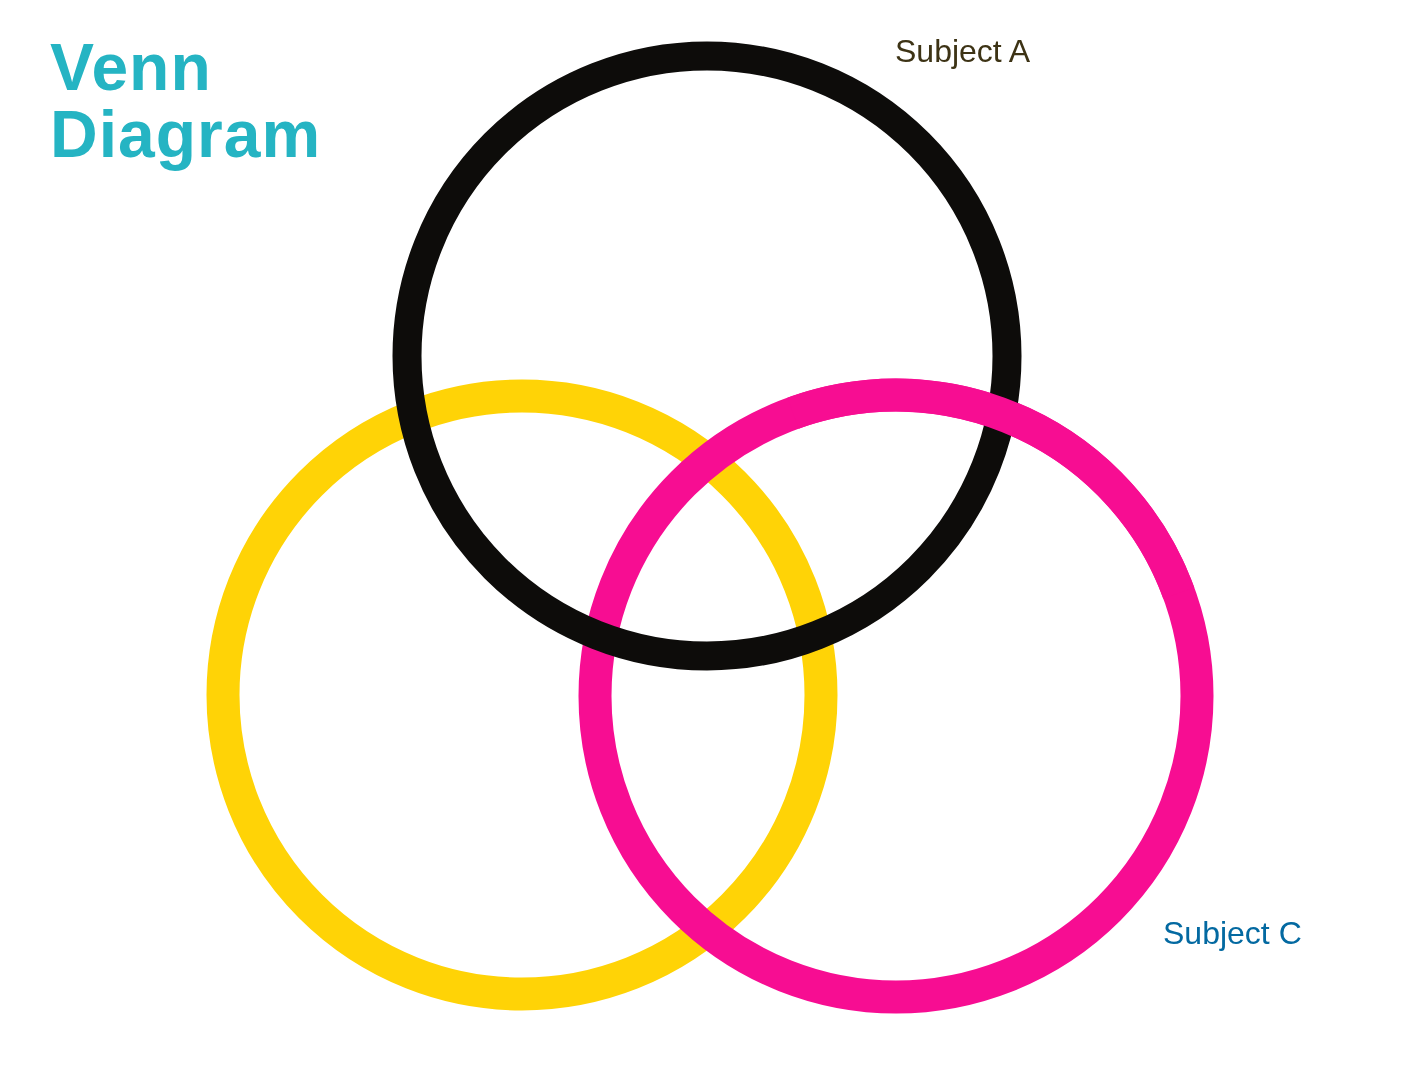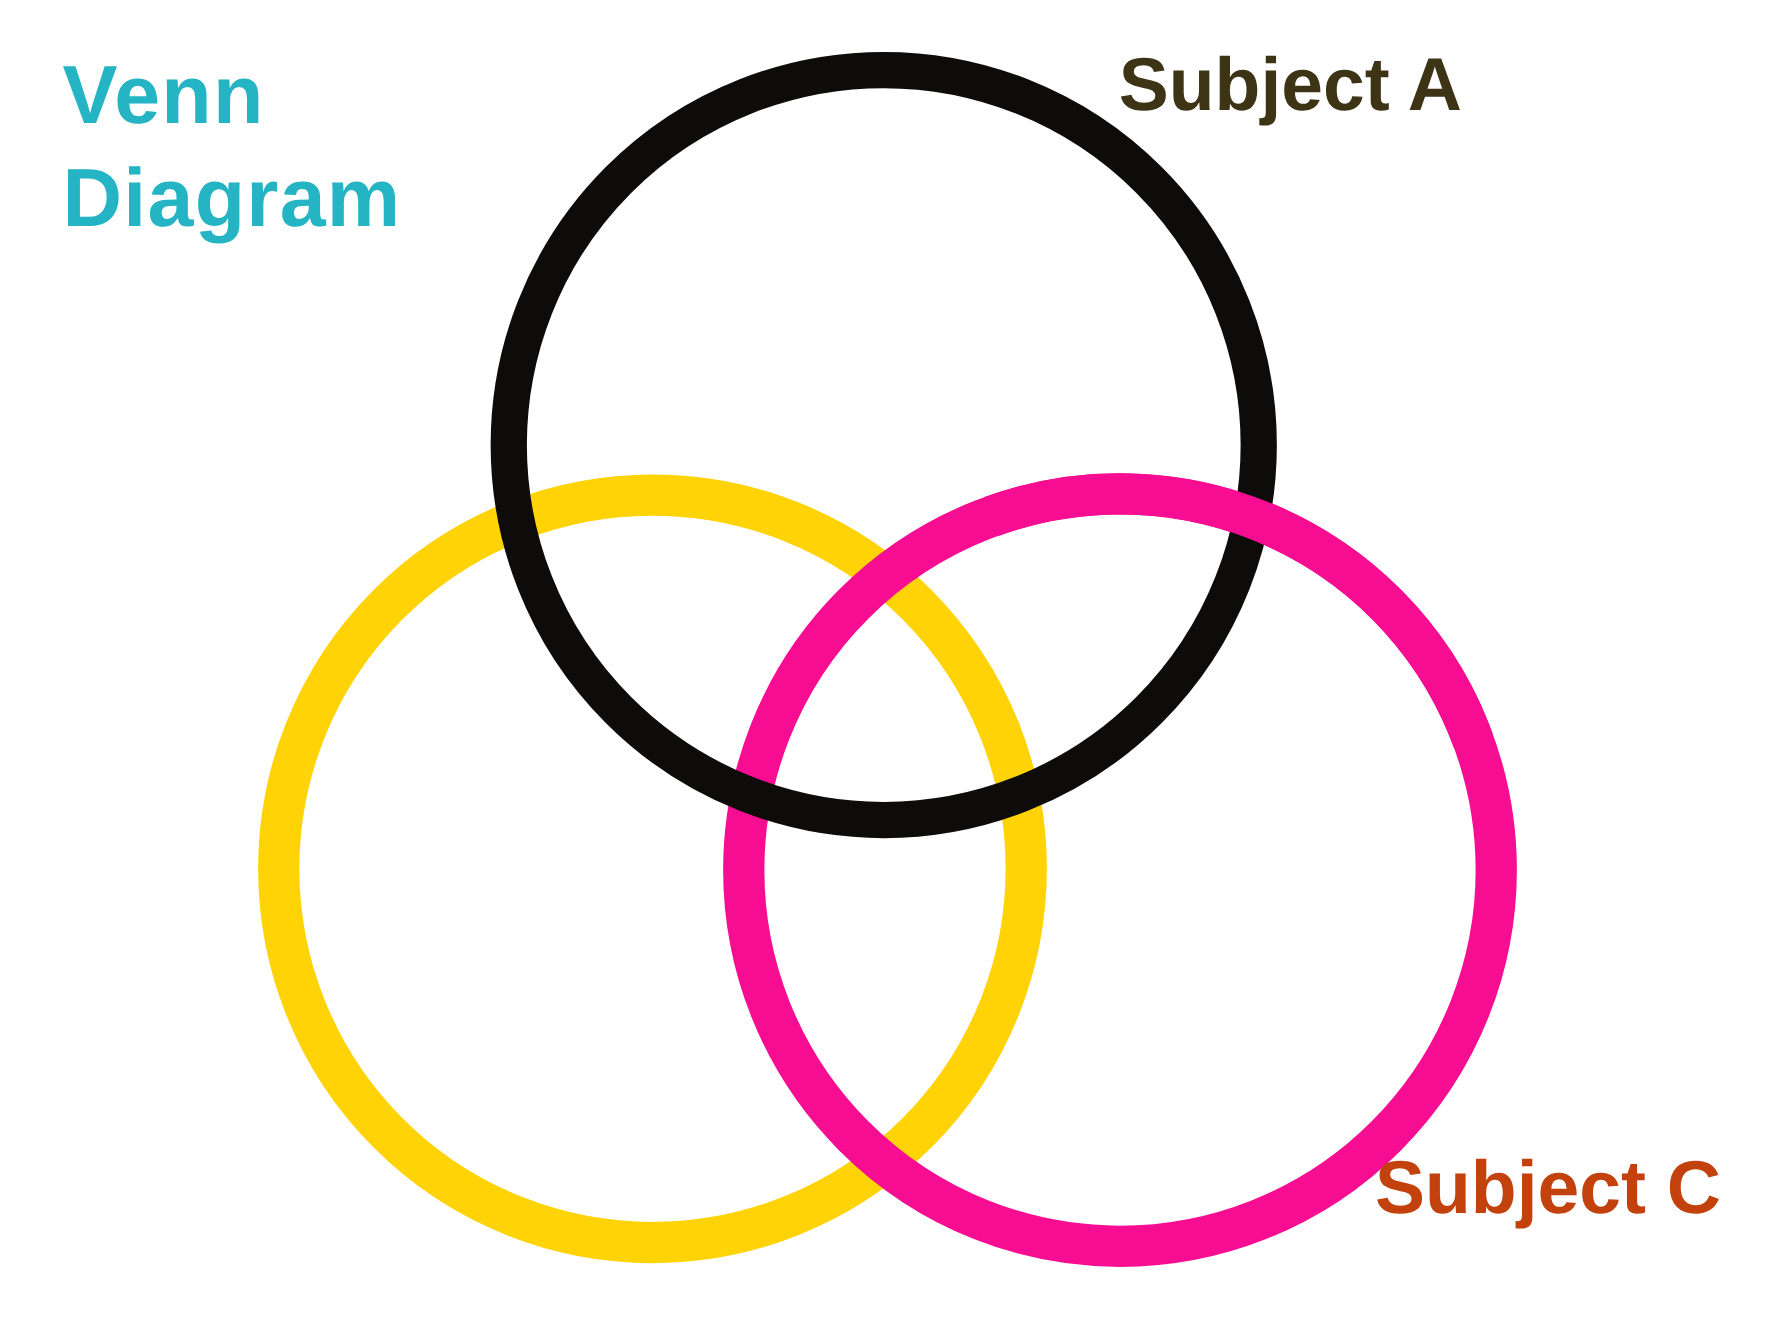--- a/index.html
+++ b/index.html
@@ -19,46 +19,46 @@
     position: absolute;
     left: 0;
     top: 0;
   }
   .page-title {
     position: absolute;
     left: 50px;
     top: 34px;
     font-size: 66px;
     font-weight: bold;
-    line-height: 83px;
+    line-height: 67px;
     letter-spacing: 1px;
     color: #25b4c3;
     white-space: pre-line;
   }
   .set-label {
     position: absolute;
-    font-size: 60px;
-    font-weight: bold;
+    font-size: 32px;
+    font-weight: normal;
     letter-spacing: 0px;
     white-space: nowrap;
   }
   .label-a {
     left: 895px;
     top: 33px;
     color: #3d3315;
   }
   .label-b {
     left: 60px;
     top: 911px;
     color: #ffd306;
   }
   .label-c {
-    left: 1100px;
+    left: 1163px;
     top: 915px;
-    color: #c2410c;
+    color: #0369a1;
   }
 </style>
 </head>
 <body>
 
 <div class="canvas">
 
   <svg class="venn-svg" width="1420" height="1065" viewBox="0 0 1420 1065">
 
     <circle cx="522" cy="695" r="299" fill="none" stroke-width="33" stroke="#ffd306"></circle>

